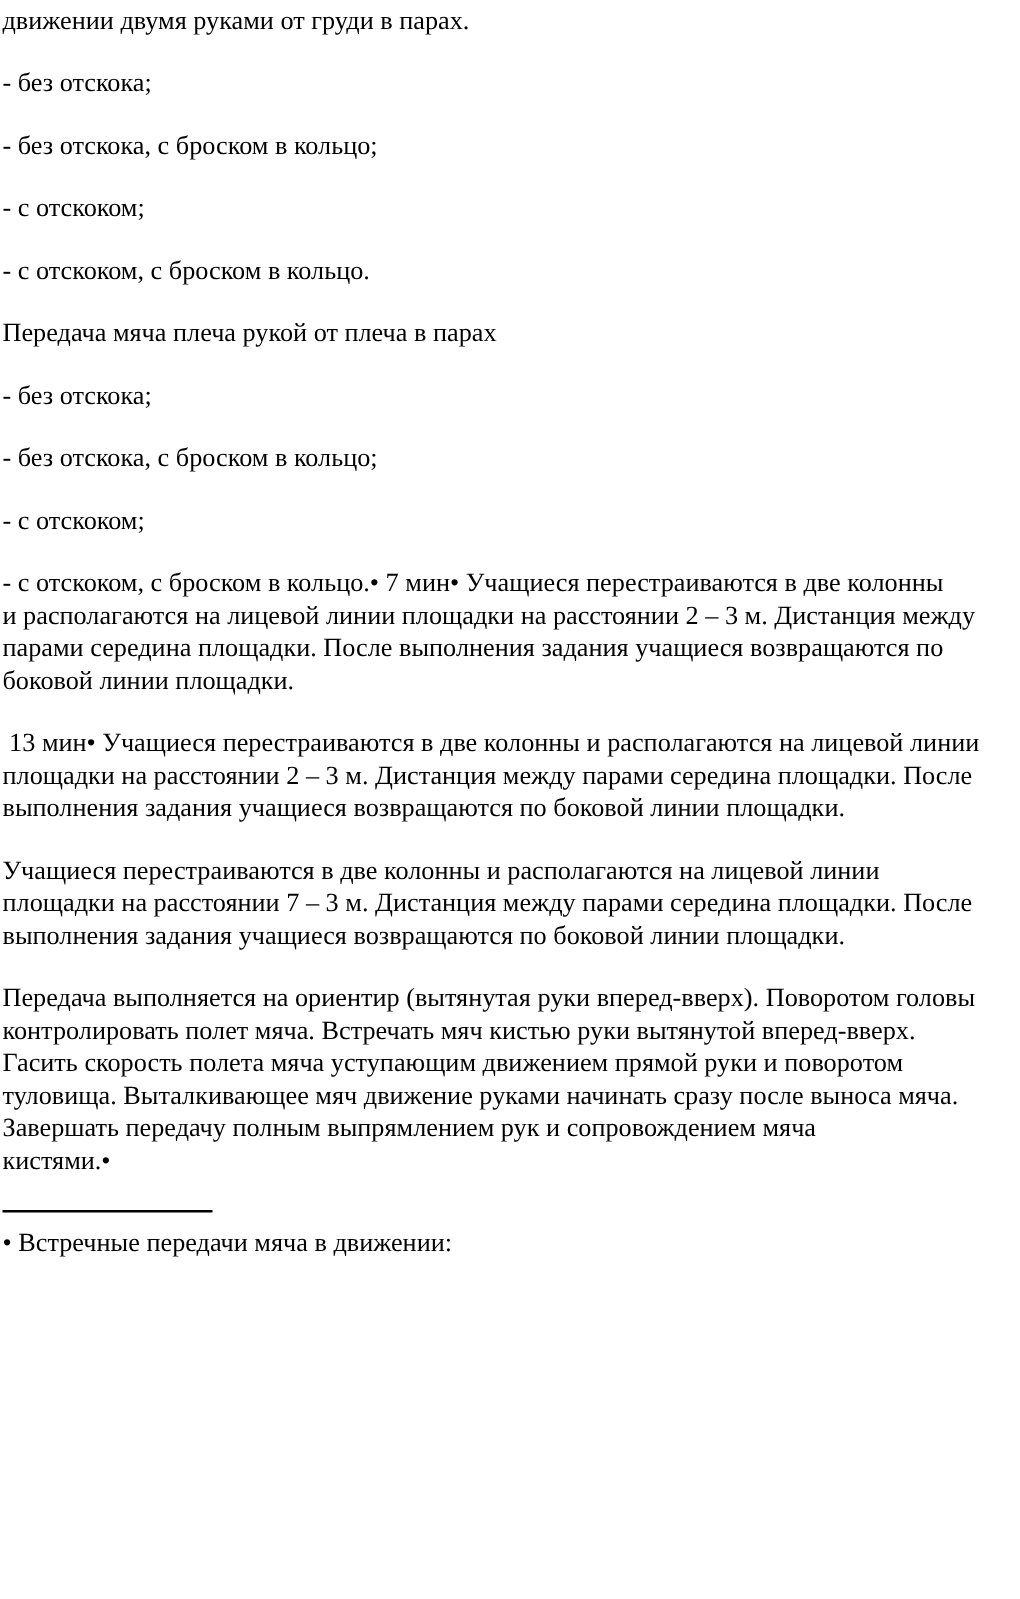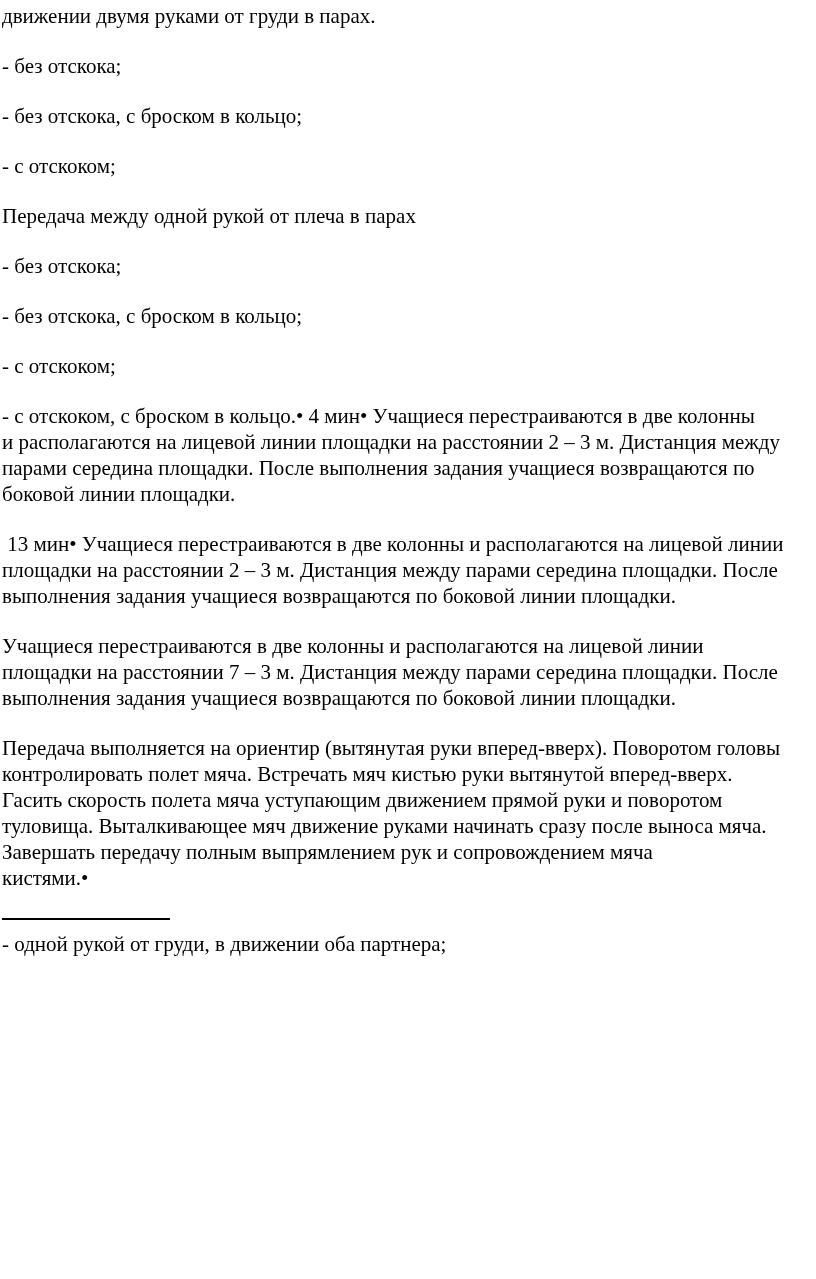--- a/index.html
+++ b/index.html
@@ -37,35 +37,36 @@
   }
 </style>
 </head>
 <body>
 
 <div class="page">
   <p class="para">движении двумя руками от груди в парах.</p>
   <p class="para">- без отскока;</p>
   <p class="para">- без отскока, с броском в кольцо;</p>
   <p class="para">- с отскоком;</p>
-  <p class="para">Передача между одной рукой от плеча в парах</p>
+  <p class="para">- с отскоком, с броском в кольцо.</p>
+  <p class="para">Передача мяча плеча рукой от плеча в парах</p>
   <p class="para">- без отскока;</p>
   <p class="para">- без отскока, с броском в кольцо;</p>
   <p class="para">- с отскоком;</p>
-  <p class="para">- с отскоком, с броском в кольцо.• 4 мин• Учащиеся перестраиваются в две колонны
+  <p class="para">- с отскоком, с броском в кольцо.• 7 мин• Учащиеся перестраиваются в две колонны
 и располагаются на лицевой линии площадки на расстоянии 2 – 3 м. Дистанция между
 парами середина площадки. После выполнения задания учащиеся возвращаются по
 боковой линии площадки.</p>
   <p class="para"> 13 мин• Учащиеся перестраиваются в две колонны и располагаются на лицевой линии
 площадки на расстоянии 2 – 3 м. Дистанция между парами середина площадки. После
 выполнения задания учащиеся возвращаются по боковой линии площадки.</p>
   <p class="para">Учащиеся перестраиваются в две колонны и располагаются на лицевой линии
 площадки на расстоянии 7 – 3 м. Дистанция между парами середина площадки. После
 выполнения задания учащиеся возвращаются по боковой линии площадки.</p>
   <p class="para">Передача выполняется на ориентир (вытянутая руки вперед-вверх). Поворотом головы
 контролировать полет мяча. Встречать мяч кистью руки вытянутой вперед-вверх.
 Гасить скорость полета мяча уступающим движением прямой руки и поворотом
 туловища. Выталкивающее мяч движение руками начинать сразу после выноса мяча.
 Завершать передачу полным выпрямлением рук и сопровождением мяча
 кистями.•</p>
   <div class="footnote-rule"></div>
-  <p class="para">- одной рукой от груди, в движении оба партнера;</p>
+  <p class="para para-bulleted">• Встречные передачи мяча в движении:</p>
 </div>
 
 </body></html>

